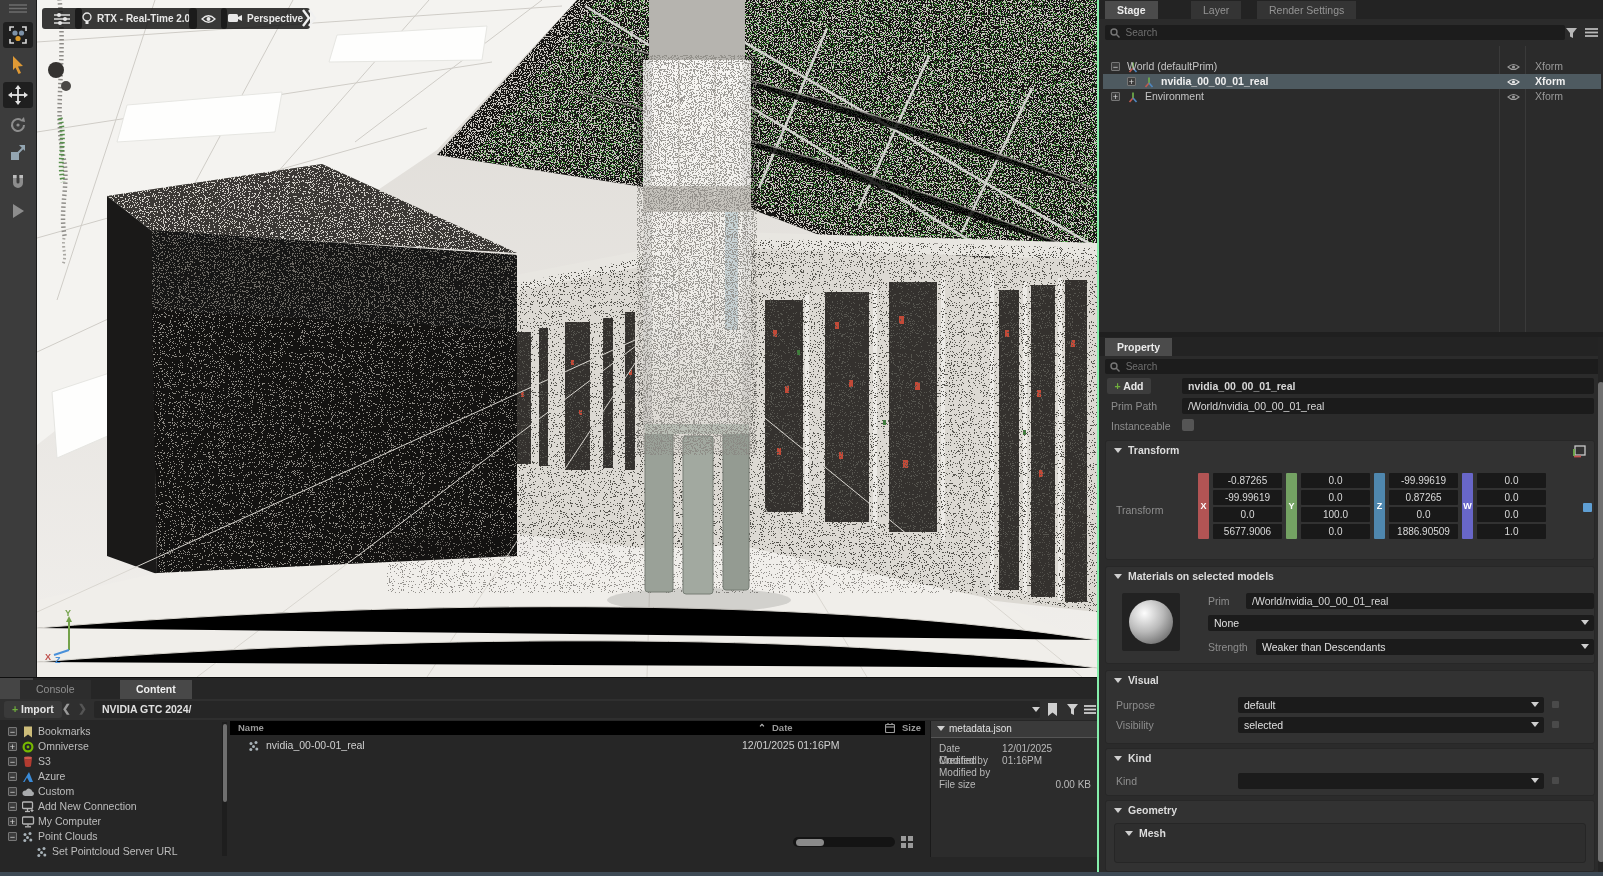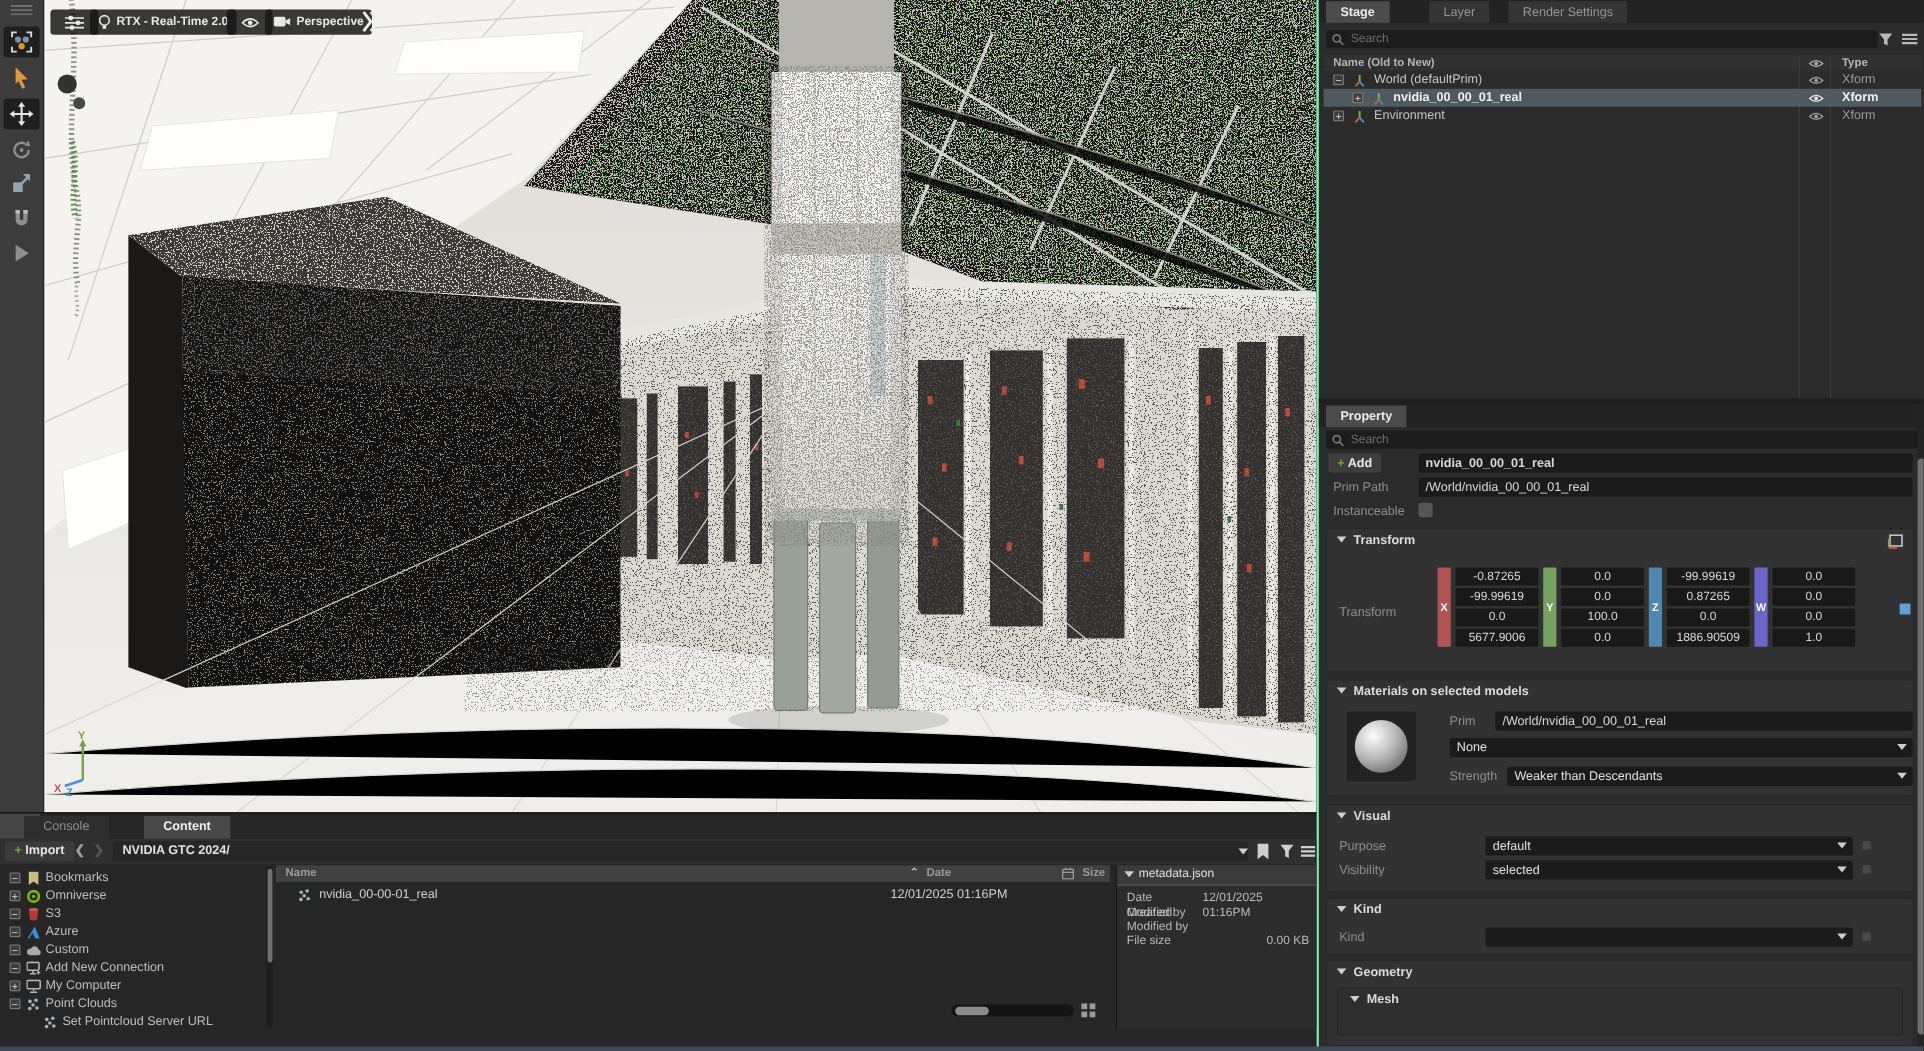--- a/index.html
+++ b/index.html
@@ -39,21 +39,21 @@
   .axisbar{width:11px;height:66px;border-radius:1px;color:#fff;font-size:9px;font-weight:bold;display:flex;align-items:center;justify-content:center;}
   
   #bottom-panel{left:0;top:677px;width:1097px;height:199px;background:#262626;border-top:1px solid #0f0f0f;}
   .btab{position:absolute;top:2px;height:19px;line-height:19px;padding:0 16px;font-size:10.5px;color:#8f8f8f;background:#2d2d2d;}
   .btab.active{background:#484848;color:#efefef;font-weight:bold;}
   .crumbbar{position:absolute;left:0;top:21px;width:100%;height:21px;background:#2f2f2f;}
   .trow{position:absolute;left:0;width:222px;height:15px;line-height:15px;color:#bdbdbd;}
   .trow .exp{left:8px;}
   .ticon{position:absolute;left:22px;top:1.5px;}
   .tlabel{position:absolute;left:38px;white-space:nowrap;}
-  .flhdr{position:absolute;background:#404040;color:#9a9a9a;font-size:9.5px;height:14px;line-height:14px;font-weight:bold;}
+  .flhdr{position:absolute;background:#000000;color:#9a9a9a;font-size:9.5px;height:14px;line-height:14px;font-weight:bold;}
   .mrow{position:absolute;left:8px;right:6px;height:12px;line-height:12px;color:#b9b9b9;font-size:10px;display:flex;}
   .scroll-thumb{position:absolute;background:#6f6f6f;border-radius:3px;}
   .sq{position:absolute;width:7px;height:7px;background:#4a4a4a;border-radius:1px;}
 </style>
 </head>
 <body>
 
 <div id="left-toolbar" class="abs">
   <div class="tool" style="top:2px;height:12px">
     <svg width="20" height="10">
@@ -388,41 +388,33 @@
   <div class="abs" style="left:486px;top:27px">
     <svg width="13" height="11">
         <g stroke="#b8b8b8" stroke-width="1.8">
           <line x1="0" y1="2" x2="13" y2="2"></line>
           <line x1="0" y1="5.5" x2="13" y2="5.5"></line>
           <line x1="0" y1="9" x2="13" y2="9"></line>
         </g>
       </svg>
   </div>
 
-  <div class="treehdr">
-    <span style="position:absolute;left:8px">Name (Old to New)</span>
-    <svg style="position:absolute;left:404px;top:3px" width="13" height="8">
-        <path d="M1,4 Q6.5,-1 12,4 Q6.5,9 1,4Z" fill="none" stroke="#aaa" stroke-width="1.1"></path>
-        <circle cx="6.5" cy="4" r="1.6" fill="#aaa"></circle>
-      </svg>
-    <span style="position:absolute;left:432px">Type</span>
-  </div>
   <div class="colsep" style="left:400px"></div>
   <div class="colsep" style="left:426px"></div>
 
   <div class="srow" style="top:59px">
     <span class="exp" style="left:8px">−</span>
     <svg style="position:absolute;left:24px;top:2px" width="12" height="12">
         <g stroke-width="1.7">
           <line x1="6" y1="7" x2="6" y2="1.5" stroke="#6fae4a"></line>
           <line x1="6" y1="7" x2="2.5" y2="11" stroke="#c05a50"></line>
           <line x1="6" y1="7" x2="9.5" y2="11" stroke="#4f87c0"></line>
         </g>
       </svg>
-    <span style="position:absolute;left:42px">World (defaultPrim)</span>
+    <span style="position:absolute;left:24px">World (defaultPrim)</span>
     <svg style="position:absolute;left:404px;top:4px" width="13" height="8">
         <path d="M1,4 Q6.5,-1 12,4 Q6.5,9 1,4Z" fill="none" stroke="#9a9a9a" stroke-width="1.1"></path>
         <circle cx="6.5" cy="4" r="1.6" fill="#9a9a9a"></circle>
       </svg>
     <span style="position:absolute;left:432px;color:#9a9a9a">Xform</span>
   </div>
 
   <div class="srow sel" style="top:74px">
     <span class="exp" style="left:24px">+</span>
     <svg style="position:absolute;left:40px;top:2px" width="12" height="12">

